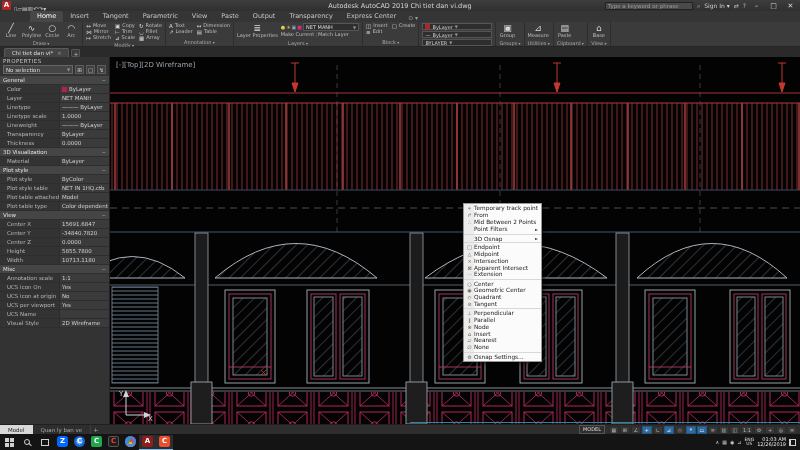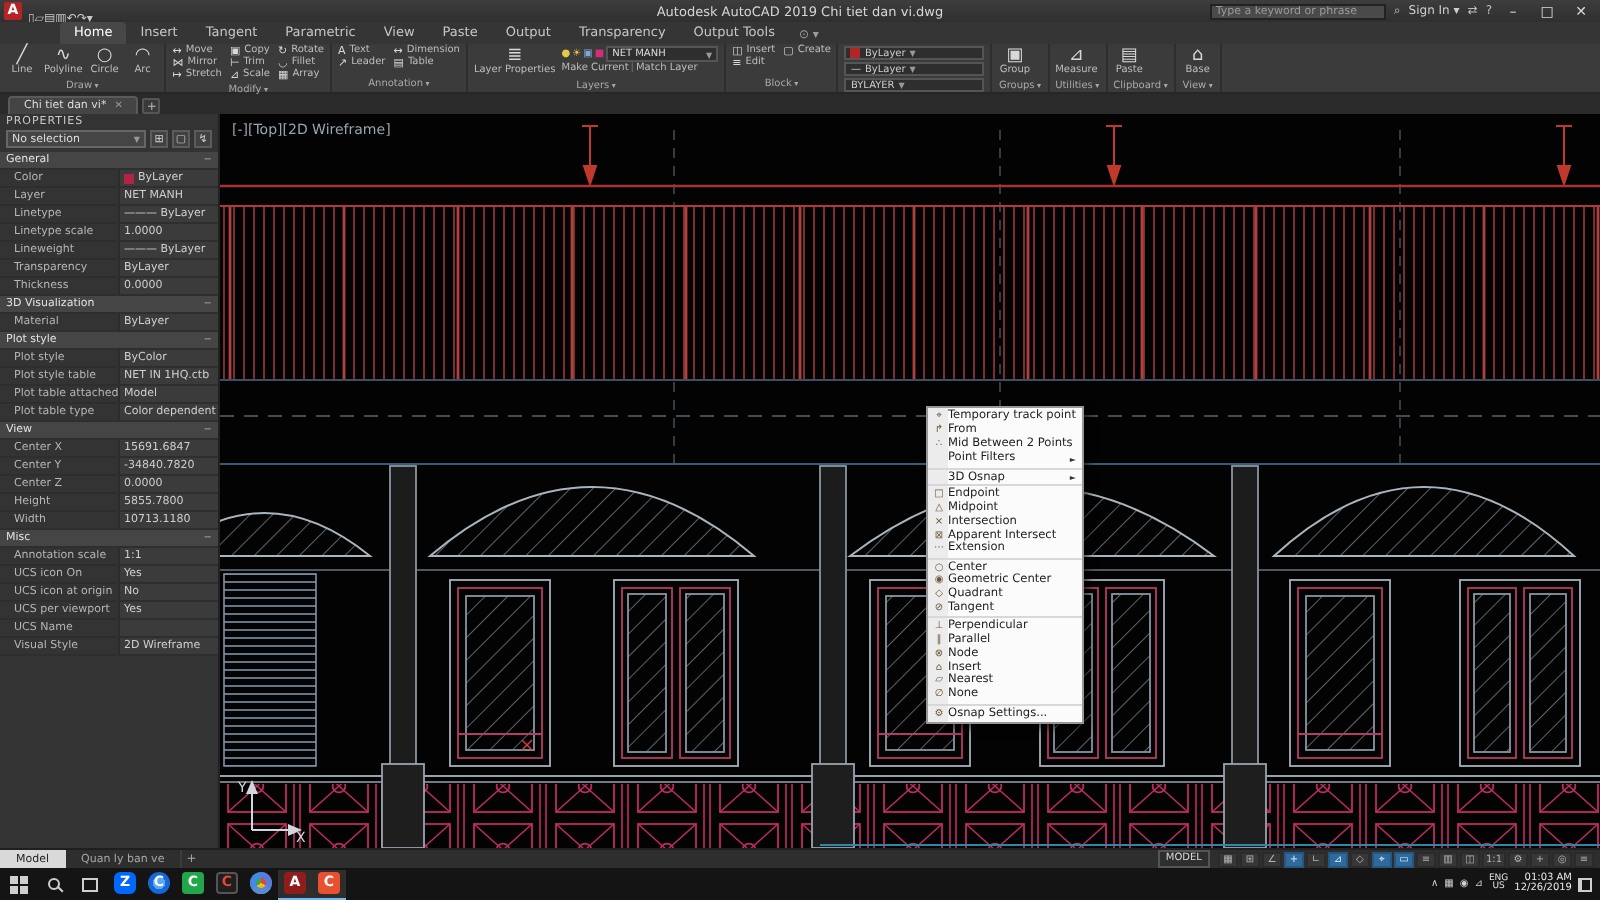--- a/index.html
+++ b/index.html
@@ -135,21 +135,21 @@
     <span style="display:flex;">
 
     <span class="rtab active">Home</span>
         <span class="rtab">Insert</span>
         <span class="rtab">Tangent</span>
         <span class="rtab">Parametric</span>
         <span class="rtab">View</span>
         <span class="rtab">Paste</span>
         <span class="rtab">Output</span>
         <span class="rtab">Transparency</span>
-        <span class="rtab">Output Tools</span>
+        <span class="rtab">Express Center</span>
       </span>
     <span class="rtab-extra">⊙ ▾</span>
   </div>
 
   <div class="ribbon-body">
     <div class="panel">
       <div class="ptools">
 
       <span class="tool">
             <span class="tg">╱</span>

